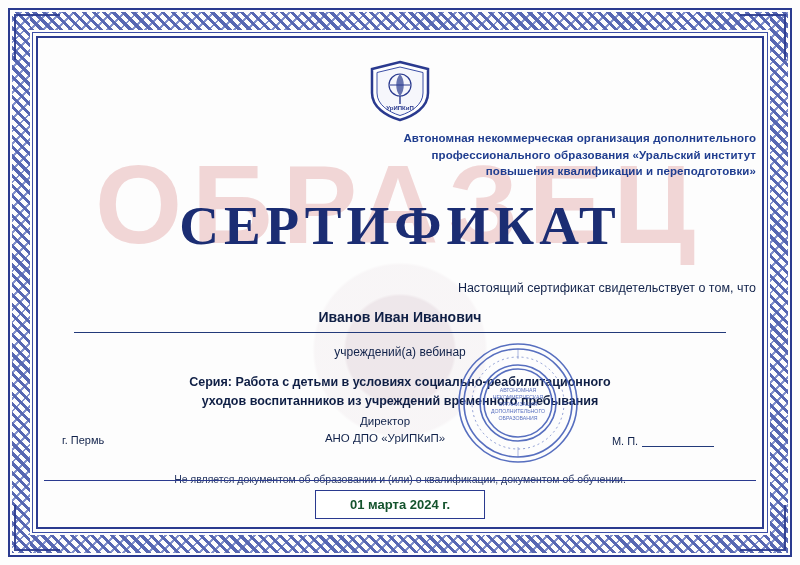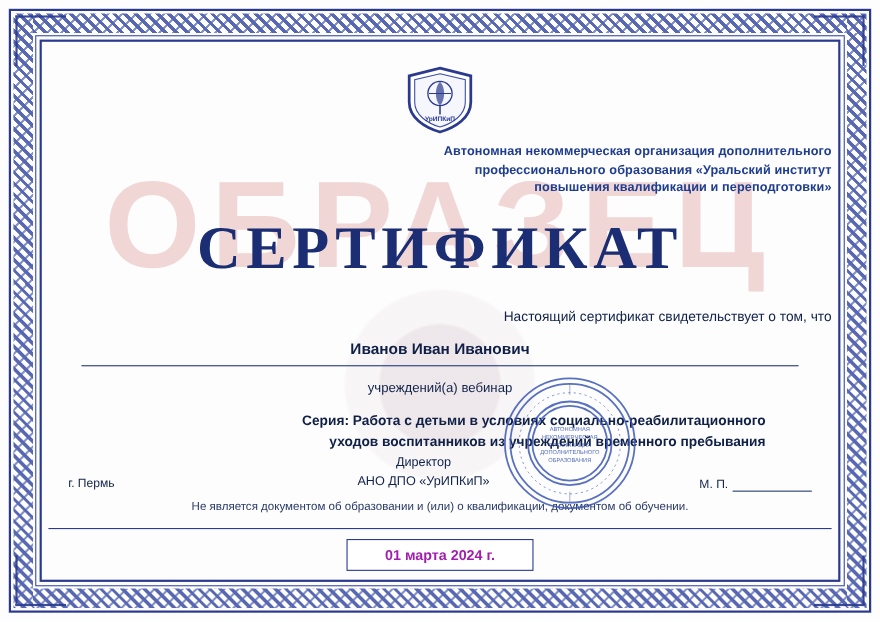--- a/index.html
+++ b/index.html
@@ -164,21 +164,20 @@
     color: #11224a;
   }
 
   .course {
     margin-top: 14px;
     font-size: 12.5px;
     font-weight: bold;
     color: #0f1f45;
     line-height: 1.55;
     padding: 0 60px;
-    text-align: right;
   }
 
   
   .sign-row {
     position: absolute;
     left: 0; right: 0;
     bottom: 74px;
     display: flex;
     align-items: flex-end;
     justify-content: space-between;
@@ -195,38 +194,38 @@
   .director {
     font-size: 11.5px;
     color: #11224a;
     line-height: 1.5;
     text-align: center;
     flex: 1;
     margin-top: 36px;
   }
   .mp {
     width: 150px;
-    text-align: right;
+    text-align: center;
     font-size: 11px;
     color: #11224a;
     white-space: nowrap;
   }
   .mp .mp-line {
     display: inline-block;
     width: 72px;
     border-bottom: 1px solid #233a7a;
     margin-left: 4px;
     vertical-align: bottom;
     height: 11px;
   }
 
   .disclaimer {
     position: absolute;
     left: 0; right: 0;
-    bottom: 54px;
+    bottom: 36px;
     font-size: 10.5px;
     color: #2a3a66;
   }
 
   .bottom-line {
     position: absolute;
     left: 0; right: 0;
     bottom: 40px;
     border-bottom: 1px solid #2a3a8f;
   }
@@ -234,21 +233,21 @@
   .date-box {
     position: absolute;
     left: 50%;
     transform: translateX(-50%);
     bottom: 2px;
     background: #ffffff;
     border: 1px solid #2a3a8f;
     padding: 6px 34px;
     font-size: 13px;
     font-weight: bold;
-    color: #a21caf;
+    color: #14532d;
   }
 
   
   .stamp {
     position: absolute;
     left: 455px;
     top: 340px;
     width: 126px;
     height: 126px;
     pointer-events: none;

